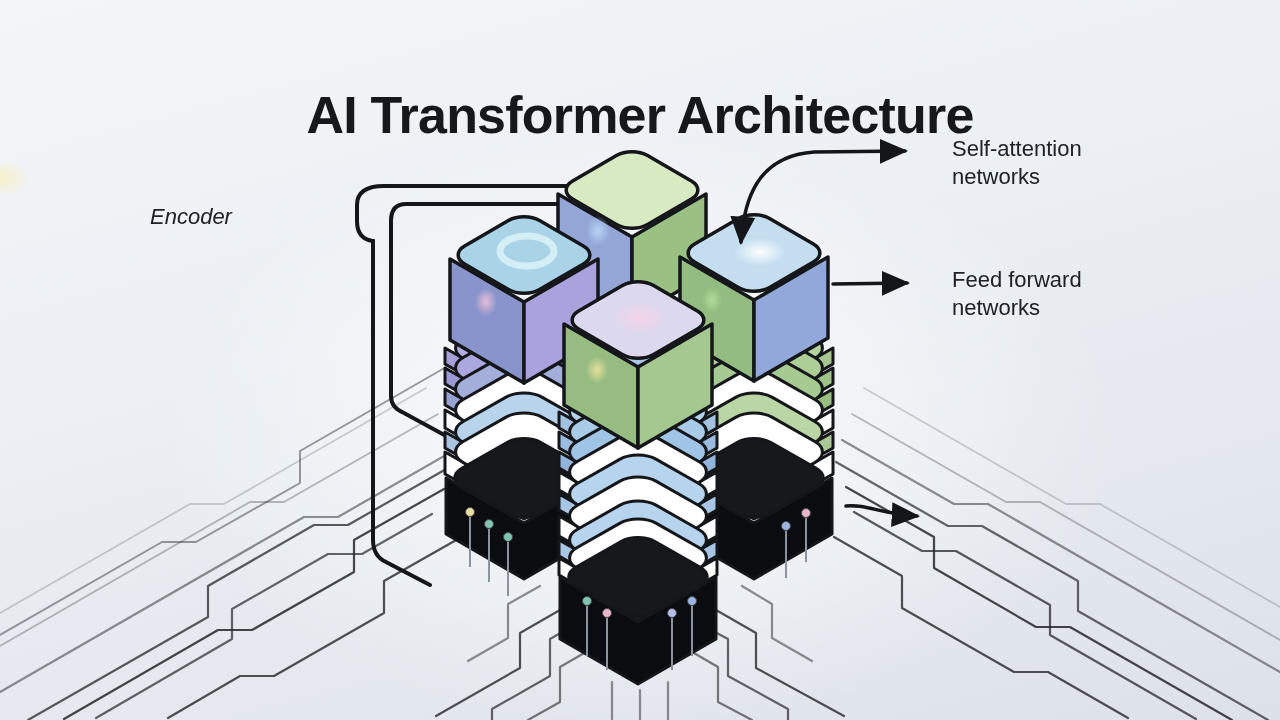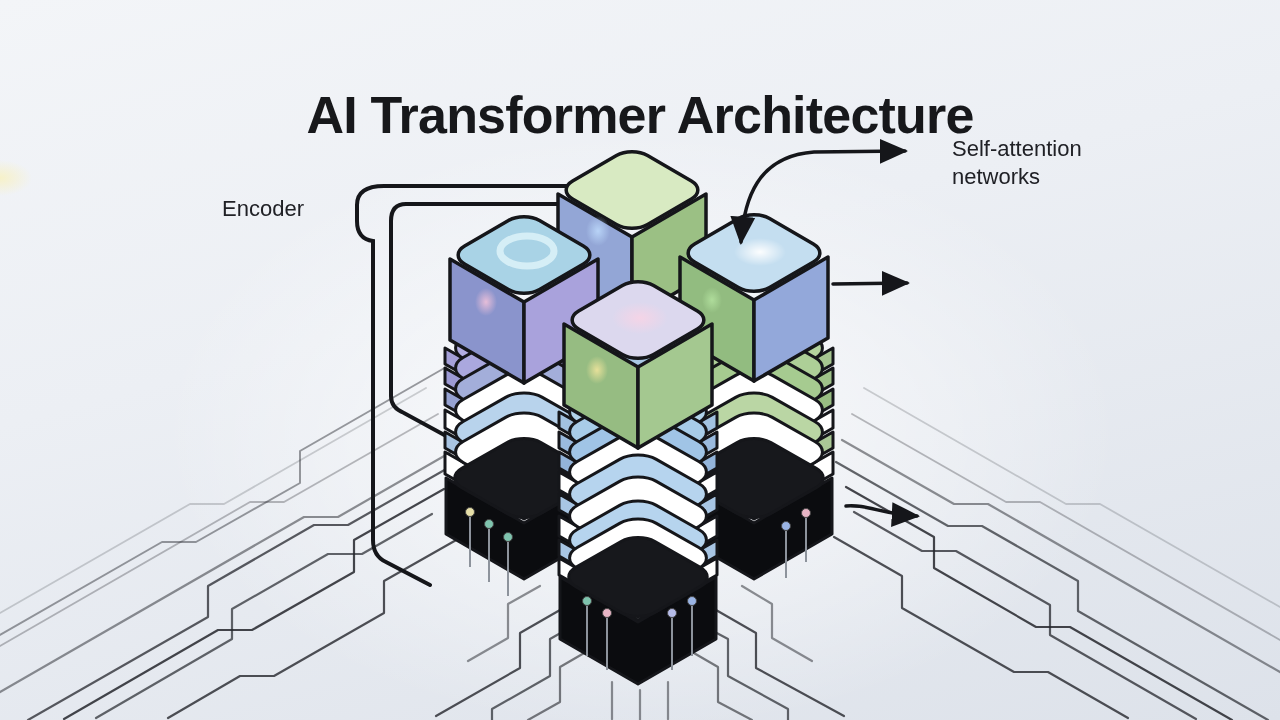--- a/index.html
+++ b/index.html
@@ -3,21 +3,21 @@
 <meta charset="utf-8">
 <style>
   html,body{margin:0;padding:0;background:#cfd5de;}
   .stage{position:relative;width:1280px;height:720px;overflow:hidden;
          font-family:"Liberation Sans",sans-serif;
          background:linear-gradient(165deg,#f3f5f8 0%,#eceff4 40%,#dde2ea 100%);}
   .scene{position:absolute;inset:0;}
   .title{position:absolute;left:0;right:0;top:50px;text-align:center;
          font-size:52px;font-weight:600;letter-spacing:-0.8px;color:#17181b;}
   .lbl{position:absolute;font-size:22px;font-weight:500;line-height:28px;color:#202126;}
-  .lbl-encoder{left:150px;top:195px;width:226px;text-align:center;}
+  .lbl-encoder{left:150px;top:203px;width:226px;font-style:italic;}
   .lbl-self{left:952px;top:135px;}
   .lbl-feed{left:952px;top:266px;}
   .lbl-layer{left:952px;top:487px;}
 </style>
 </head>
 <body>
 
 <div class="stage">
 
 <svg class="scene" viewBox="0 0 1280 720" aria-hidden="true">
@@ -297,15 +297,19 @@
 
 <div class="lbl lbl-encoder">
   <div>Encoder</div>
 </div>
 
 <div class="lbl lbl-self">
   <div>Self-attention</div>
   <div>networks</div>
 </div>
 
-
-
+<div class="lbl lbl-feed">
+  <div>Feed forward</div>
+  <div>networks</div>
 </div>
 
+
+</div>
+
 </body></html>

